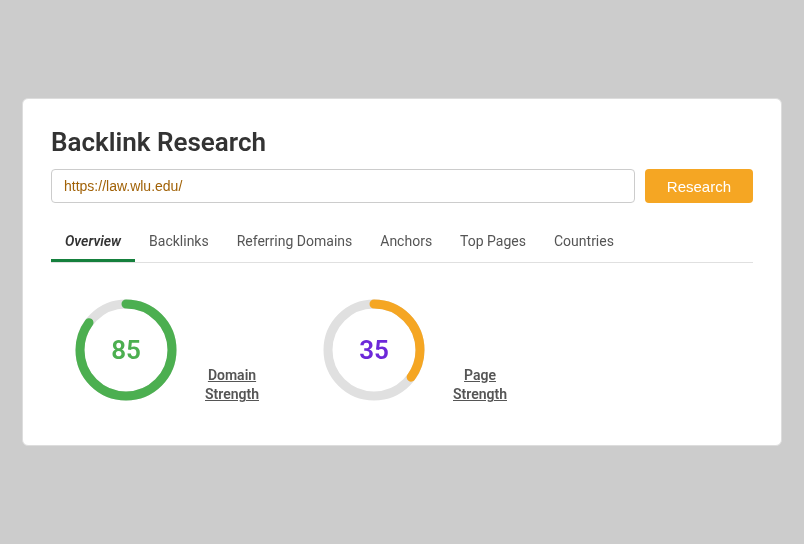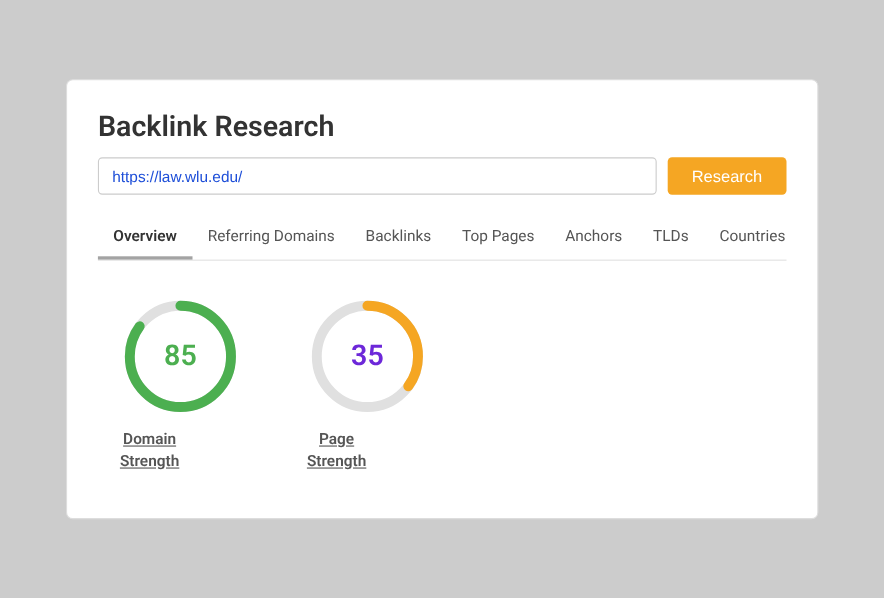--- a/index.html
+++ b/index.html
@@ -10,21 +10,21 @@
       align-items: center;
       justify-content: center;
       min-height: 100vh;
       font-family: -apple-system, BlinkMacSystemFont, 'Segoe UI', Roboto, sans-serif;
     }
 
     .card {
       background: #fff;
       border: 1px solid #ddd;
       border-radius: 6px;
-      width: 684px;
+      width: 760px;
       padding: 28px 28px 40px 28px;
     }
 
     .page-title {
       font-size: 26px;
       font-weight: 600;
       color: #333;
       margin-bottom: 12px;
     }
 
@@ -39,21 +39,21 @@
       gap: 10px;
       margin-bottom: 20px;
     }
 
     .url-input {
       flex: 1;
       padding: 8px 12px;
       border: 1px solid #ccc;
       border-radius: 4px;
       font-size: 14px;
-      color: #1d4ed8;
+      color: #a16207;
       outline: none;
     }
 
     .research-btn {
       background: #f5a623;
       color: #fff;
       border: none;
       border-radius: 4px;
       padding: 0 22px;
       font-size: 15px;
@@ -73,34 +73,35 @@
       font-size: 14px;
       color: #555;
       cursor: pointer;
       border-bottom: 3px solid transparent;
       white-space: nowrap;
     }
 
     .tab.active {
       color: #333;
       font-weight: 600;
-      border-bottom: 3px solid #a3a3a3;
+      border-bottom: 3px solid #15803d;
+      font-style: italic;
     }
 
     .metrics-row {
       display: flex;
       gap: 60px;
       padding-left: 20px;
     }
 
     .metric-item {
       display: flex;
-      flex-direction: column;
-      align-items: flex-start;
-      gap: 12px;
+      flex-direction: row;
+      align-items: flex-end;
+      gap: 24px;
     }
 
     .circle-wrap {
       position: relative;
       width: 110px;
       height: 110px;
     }
 
     .circle-wrap svg {
       transform: rotate(-90deg);
@@ -131,25 +132,24 @@
 
   <h1 class="page-title">Backlink Research</h1>
 
   <div class="search-row">
     <input class="url-input" type="text" value="https://law.wlu.edu/" style="">
     <button class="research-btn">Research</button>
   </div>
 
   <nav class="tabs">
     <div class="tab active">Overview</div>
+    <div class="tab">Backlinks</div>
     <div class="tab">Referring Domains</div>
-    <div class="tab">Backlinks</div>
+    <div class="tab">Anchors</div>
     <div class="tab">Top Pages</div>
-    <div class="tab">Anchors</div>
-    <div class="tab">TLDs</div>
     <div class="tab">Countries</div>
   </nav>
 
   <div class="metrics-row">
 
     <div class="metric-item">
       <div class="circle-wrap">
         <svg width="110" height="110" viewBox="0 0 110 110">
           <circle cx="55" cy="55" r="46" fill="none" stroke="#e0e0e0" stroke-width="9"></circle>
           <circle cx="55" cy="55" r="46" fill="none" stroke="#4caf50" stroke-width="9" stroke-dasharray="289.03" stroke-dashoffset="43.35" stroke-linecap="round"></circle>

